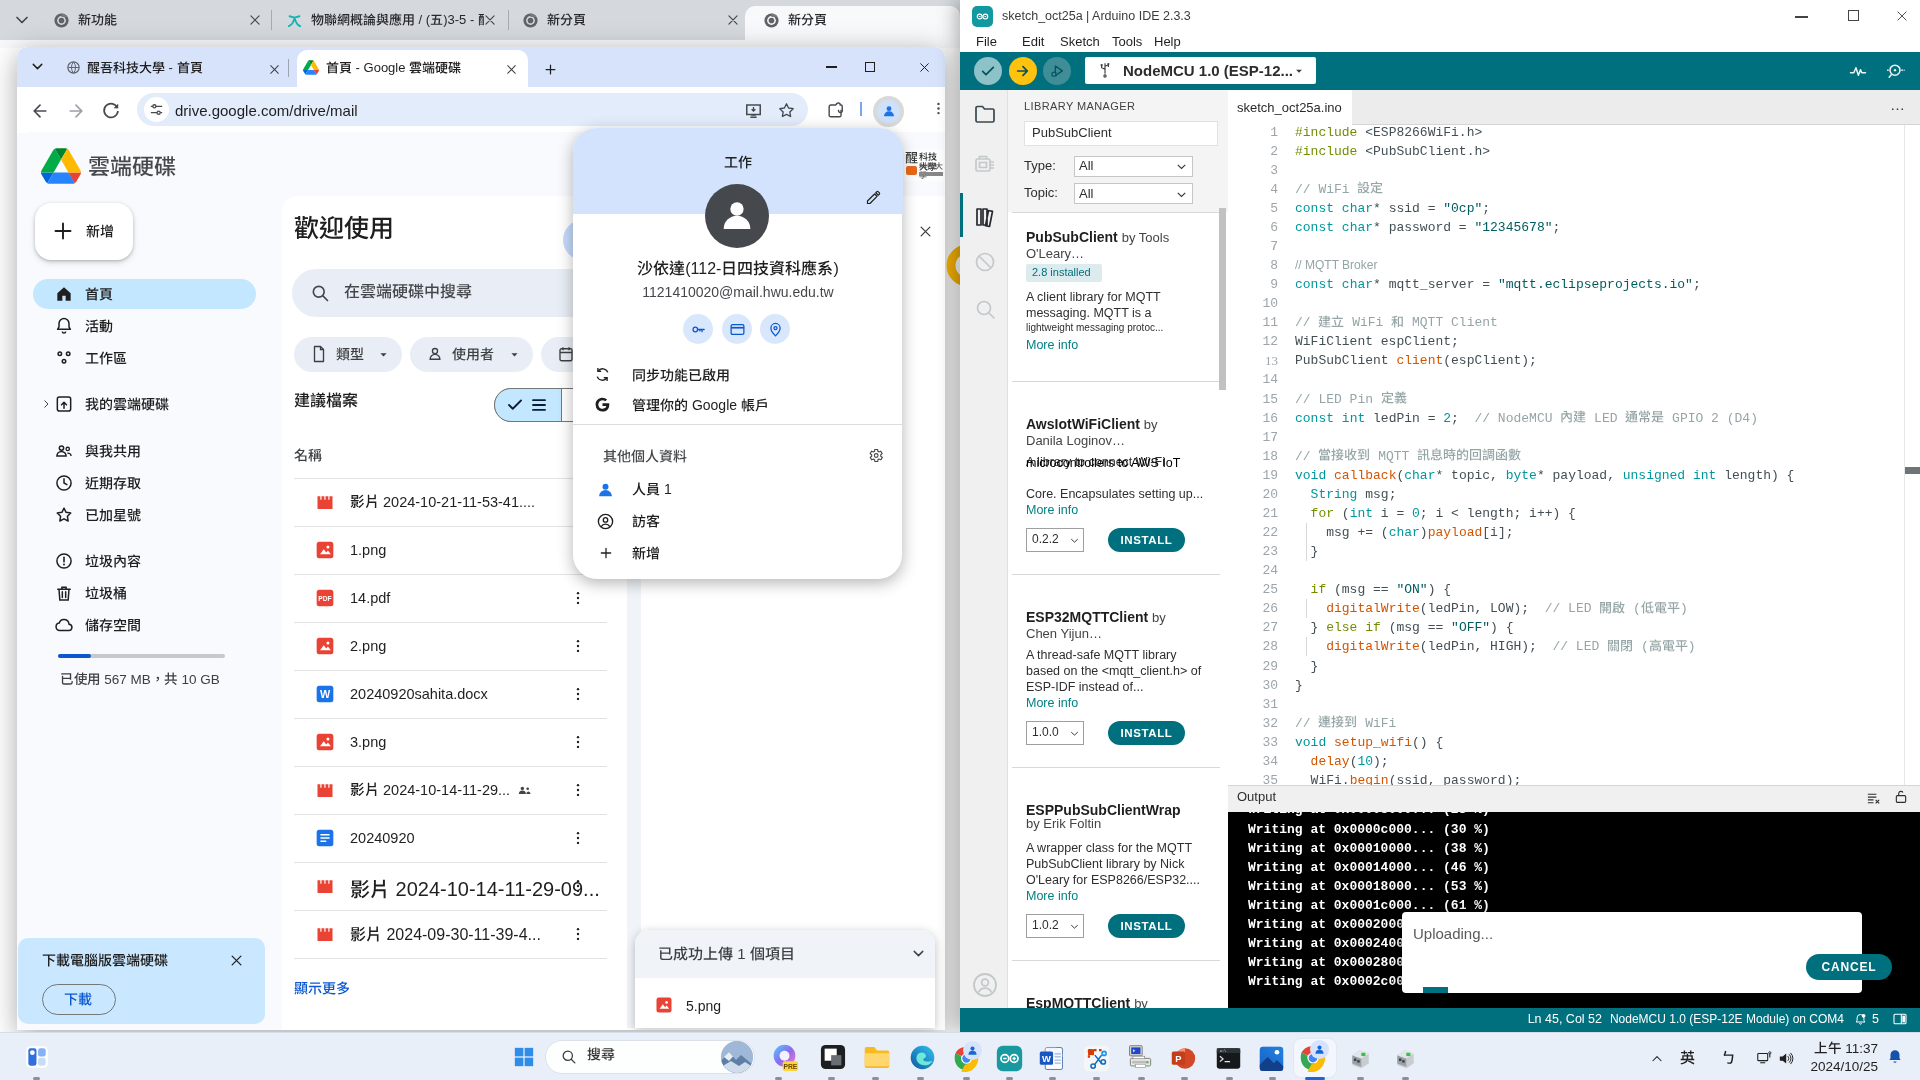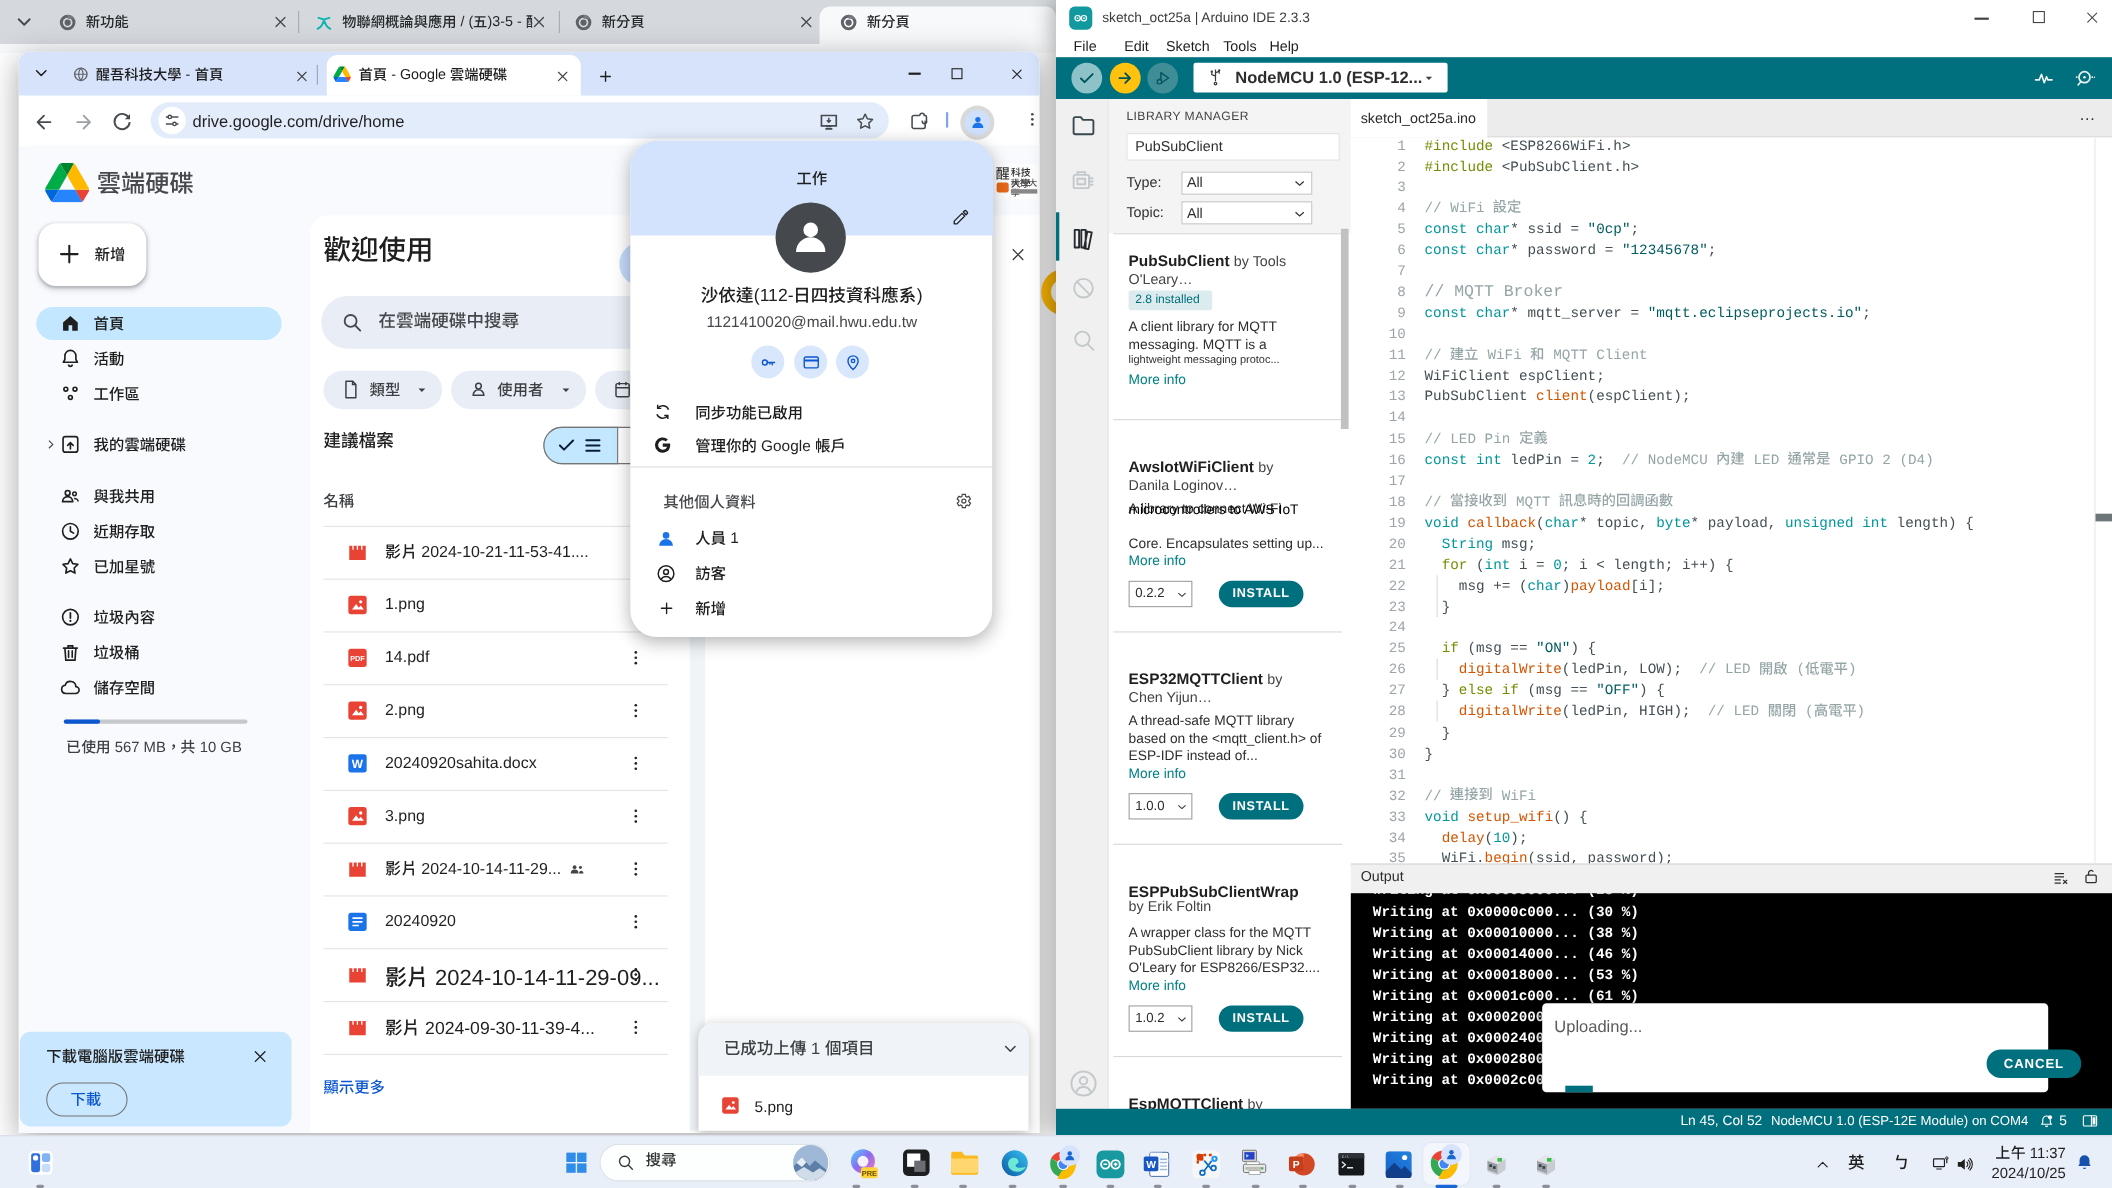--- a/index.html
+++ b/index.html
@@ -181,21 +181,21 @@
     </svg>
 
   <div class="abs" style="left:120px;top:46px;width:671px;height:33px;border-radius:17px;background:#e3ecfb"></div>
     <div class="abs" style="left:127px;top:50px;width:25px;height:25px;border-radius:50%;background:#fff"></div>
   <svg class="abs i" viewBox="0 0 24 24" style="left:131px;top:54px;width:17px;height:17px">
       <circle cx="9" cy="7.5" r="2.2" fill="none" stroke="#474b50" stroke-width="1.8"></circle>
       <path d="M11.2 7.5H20M4 7.5h2.8" stroke="#474b50" stroke-width="1.8"></path>
       <circle cx="15" cy="16.5" r="2.2" fill="none" stroke="#474b50" stroke-width="1.8"></circle>
       <path d="M4 16.5h8.8M17.2 16.5H20" stroke="#474b50" stroke-width="1.8"></path>
     </svg>
-  <div class="abs" style="left:158px;top:55px;font-size:15px;color:#1f1f1f">drive.google.com/drive/home</div>
+  <div class="abs" style="left:158px;top:55px;font-size:15px;color:#1f1f1f">drive.google.com/drive/mail</div>
   <svg class="abs i" viewBox="0 0 24 24" style="left:727px;top:54px;width:19px;height:19px">
       <path d="M3.5 5h17v12h-17z" fill="none" stroke="#474b50" stroke-width="1.9"></path>
       <path d="M8 20.5h8" stroke="#474b50" stroke-width="1.9"></path>
       <path d="M12 7.5v5M9.6 10.4l2.4 2.4 2.4-2.4" fill="none" stroke="#474b50" stroke-width="1.7"></path>
       <path d="M9 17h6v1.5H9z" fill="#474b50"></path>
     </svg>
   <svg class="abs i" viewBox="0 0 24 24" style="left:760px;top:54px;width:19px;height:19px">
       <path d="M12 3.5l2.6 5.3 5.9.9-4.3 4.1 1 5.8-5.2-2.7-5.2 2.7 1-5.8L3.5 9.7l5.9-.9z" fill="none" stroke="#474b50" stroke-width="1.7" stroke-linejoin="round"></path>
     </svg>
   <svg class="abs i" viewBox="0 0 24 24" style="left:809px;top:54px;width:19px;height:19px">
@@ -1016,35 +1016,35 @@
           <use href="#u8A2D"></use>
         </svg><svg class="c" viewBox="0 0 1000 1000">
           <use href="#u5B9A"></use>
         </svg></span></div>
 <div class="abs" style="left:290px;top:198.8px;width:28px;height:19px;line-height:19px;font-family:'Liberation Mono',monospace;font-size:13px;color:#9da5aa;text-align:right">5</div>
 <div class="abs code" style="left:335px;top:198.8px;height:19px;line-height:19px;font-family:'Liberation Mono',monospace;font-size:13px;white-space:pre"><span style="color:#00979c">const</span> <span style="color:#00979c">char</span><span style="color:#434f54">* ssid = </span><span style="color:#005c5f">"0cp"</span><span style="color:#434f54">;</span></div>
 <div class="abs" style="left:290px;top:217.8px;width:28px;height:19px;line-height:19px;font-family:'Liberation Mono',monospace;font-size:13px;color:#9da5aa;text-align:right">6</div>
 <div class="abs code" style="left:335px;top:217.8px;height:19px;line-height:19px;font-family:'Liberation Mono',monospace;font-size:13px;white-space:pre"><span style="color:#00979c">const</span> <span style="color:#00979c">char</span><span style="color:#434f54">* password = </span><span style="color:#005c5f">"12345678"</span><span style="color:#434f54">;</span></div>
 <div class="abs" style="left:290px;top:236.9px;width:28px;height:19px;line-height:19px;font-family:'Liberation Mono',monospace;font-size:13px;color:#9da5aa;text-align:right">7</div>
 <div class="abs" style="left:290px;top:256.0px;width:28px;height:19px;line-height:19px;font-family:'Liberation Mono',monospace;font-size:13px;color:#9da5aa;text-align:right">8</div>
-<div class="abs code" style="left:335px;top:256.0px;height:19px;line-height:19px;font-family:Liberation Mono, monospace;font-size:15px;white-space:pre"><span style="color:#95a5a6">// MQTT Broker</span></div>
+<div class="abs code" style="left:335px;top:256.0px;height:19px;line-height:19px;font-family:Liberation Sans, sans-serif;font-size:12px;white-space:pre"><span style="color:#95a5a6">// MQTT Broker</span></div>
 <div class="abs" style="left:290px;top:275.1px;width:28px;height:19px;line-height:19px;font-family:'Liberation Mono',monospace;font-size:13px;color:#9da5aa;text-align:right">9</div>
 <div class="abs code" style="left:335px;top:275.1px;height:19px;line-height:19px;font-family:'Liberation Mono',monospace;font-size:13px;white-space:pre"><span style="color:#00979c">const</span> <span style="color:#00979c">char</span><span style="color:#434f54">* mqtt_server = </span><span style="color:#005c5f">"mqtt.eclipseprojects.io"</span><span style="color:#434f54">;</span></div>
 <div class="abs" style="left:290px;top:294.1px;width:28px;height:19px;line-height:19px;font-family:'Liberation Mono',monospace;font-size:13px;color:#9da5aa;text-align:right">10</div>
 <div class="abs" style="left:290px;top:313.2px;width:28px;height:19px;line-height:19px;font-family:'Liberation Mono',monospace;font-size:13px;color:#9da5aa;text-align:right">11</div>
 <div class="abs code" style="left:335px;top:313.2px;height:19px;line-height:19px;font-family:'Liberation Mono',monospace;font-size:13px;white-space:pre"><span style="color:#95a5a6">// <svg class="c" viewBox="0 0 1000 1000">
           <use href="#u5EFA"></use>
         </svg><svg class="c" viewBox="0 0 1000 1000">
           <use href="#u7ACB"></use>
         </svg> WiFi <svg class="c" viewBox="0 0 1000 1000">
           <use href="#u548C"></use>
         </svg> MQTT Client</span></div>
 <div class="abs" style="left:290px;top:332.3px;width:28px;height:19px;line-height:19px;font-family:'Liberation Mono',monospace;font-size:13px;color:#9da5aa;text-align:right">12</div>
 <div class="abs code" style="left:335px;top:332.3px;height:19px;line-height:19px;font-family:'Liberation Mono',monospace;font-size:13px;white-space:pre"><span style="color:#434f54">WiFiClient espClient;</span></div>
-<div class="abs" style="left:290px;top:351.3px;width:28px;height:19px;line-height:19px;font-family:Liberation Mono, monospace;font-size:13px;color:#9da5aa;text-align:right">13</div>
+<div class="abs" style="left:290px;top:351.3px;width:28px;height:19px;line-height:19px;font-family:Liberation Serif, serif;font-size:13px;color:#9da5aa;text-align:right">13</div>
 <div class="abs code" style="left:335px;top:351.3px;height:19px;line-height:19px;font-family:'Liberation Mono',monospace;font-size:13px;white-space:pre"><span style="color:#434f54">PubSubClient </span><span style="color:#d35400">client</span><span style="color:#434f54">(espClient);</span></div>
 <div class="abs" style="left:290px;top:370.4px;width:28px;height:19px;line-height:19px;font-family:'Liberation Mono',monospace;font-size:13px;color:#9da5aa;text-align:right">14</div>
 <div class="abs" style="left:290px;top:389.5px;width:28px;height:19px;line-height:19px;font-family:'Liberation Mono',monospace;font-size:13px;color:#9da5aa;text-align:right">15</div>
 <div class="abs code" style="left:335px;top:389.5px;height:19px;line-height:19px;font-family:'Liberation Mono',monospace;font-size:13px;white-space:pre"><span style="color:#95a5a6">// LED Pin <svg class="c" viewBox="0 0 1000 1000">
           <use href="#u5B9A"></use>
         </svg><svg class="c" viewBox="0 0 1000 1000">
           <use href="#u7FA9"></use>
         </svg></span></div>
 <div class="abs" style="left:290px;top:408.6px;width:28px;height:19px;line-height:19px;font-family:'Liberation Mono',monospace;font-size:13px;color:#9da5aa;text-align:right">16</div>
 <div class="abs code" style="left:335px;top:408.6px;height:19px;line-height:19px;font-family:'Liberation Mono',monospace;font-size:13px;white-space:pre"><span style="color:#00979c">const</span> <span style="color:#00979c">int</span><span style="color:#434f54"> ledPin = </span><span style="color:#00979c">2</span><span style="color:#434f54">;  </span><span style="color:#95a5a6">// NodeMCU <svg class="c" viewBox="0 0 1000 1000">

